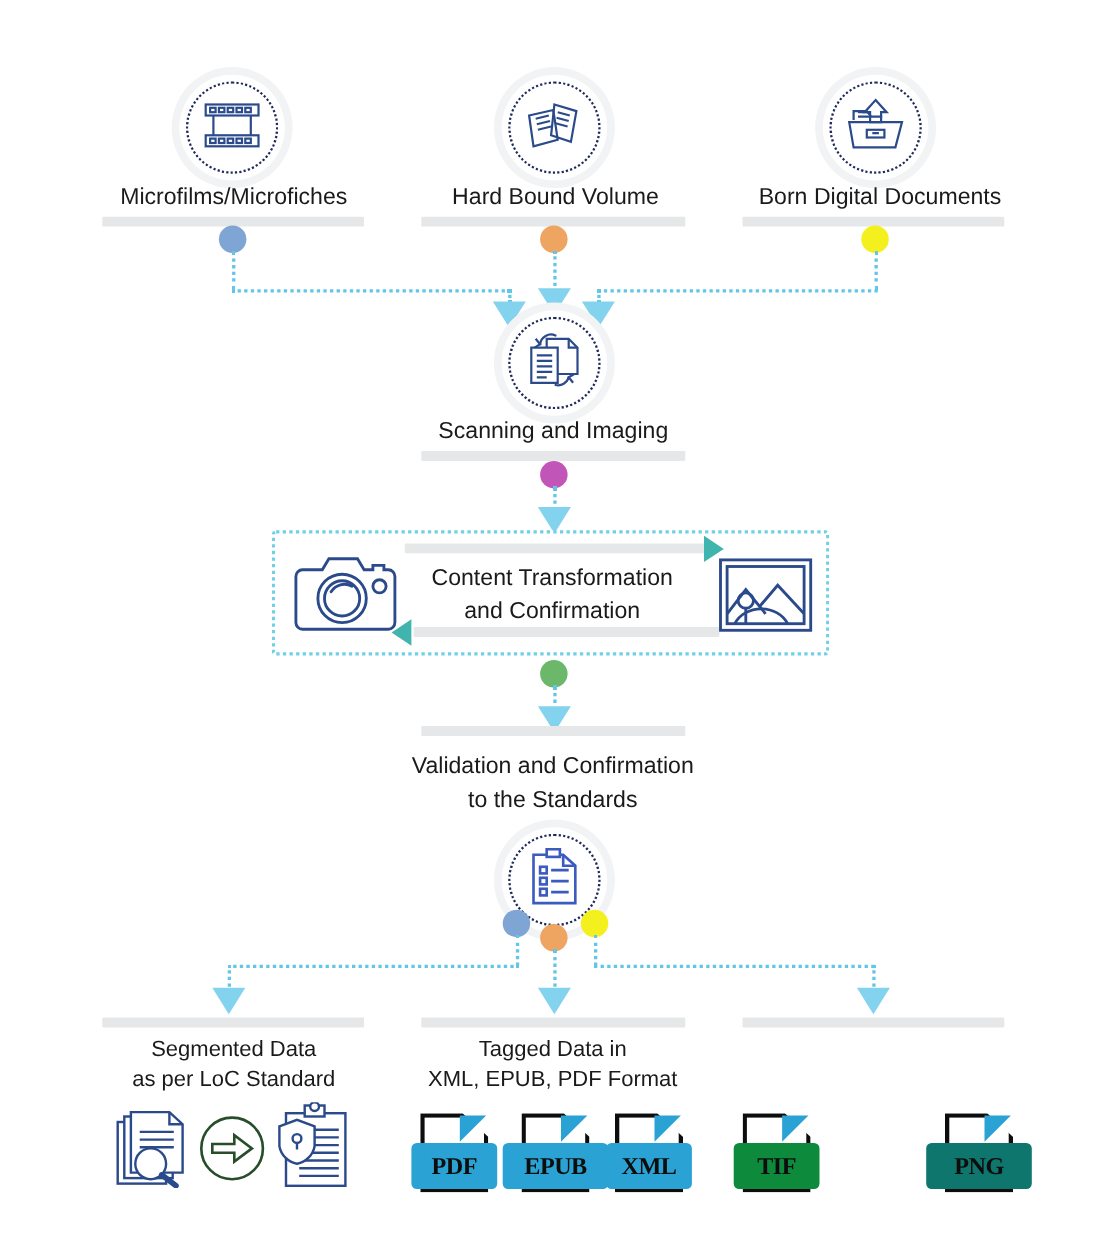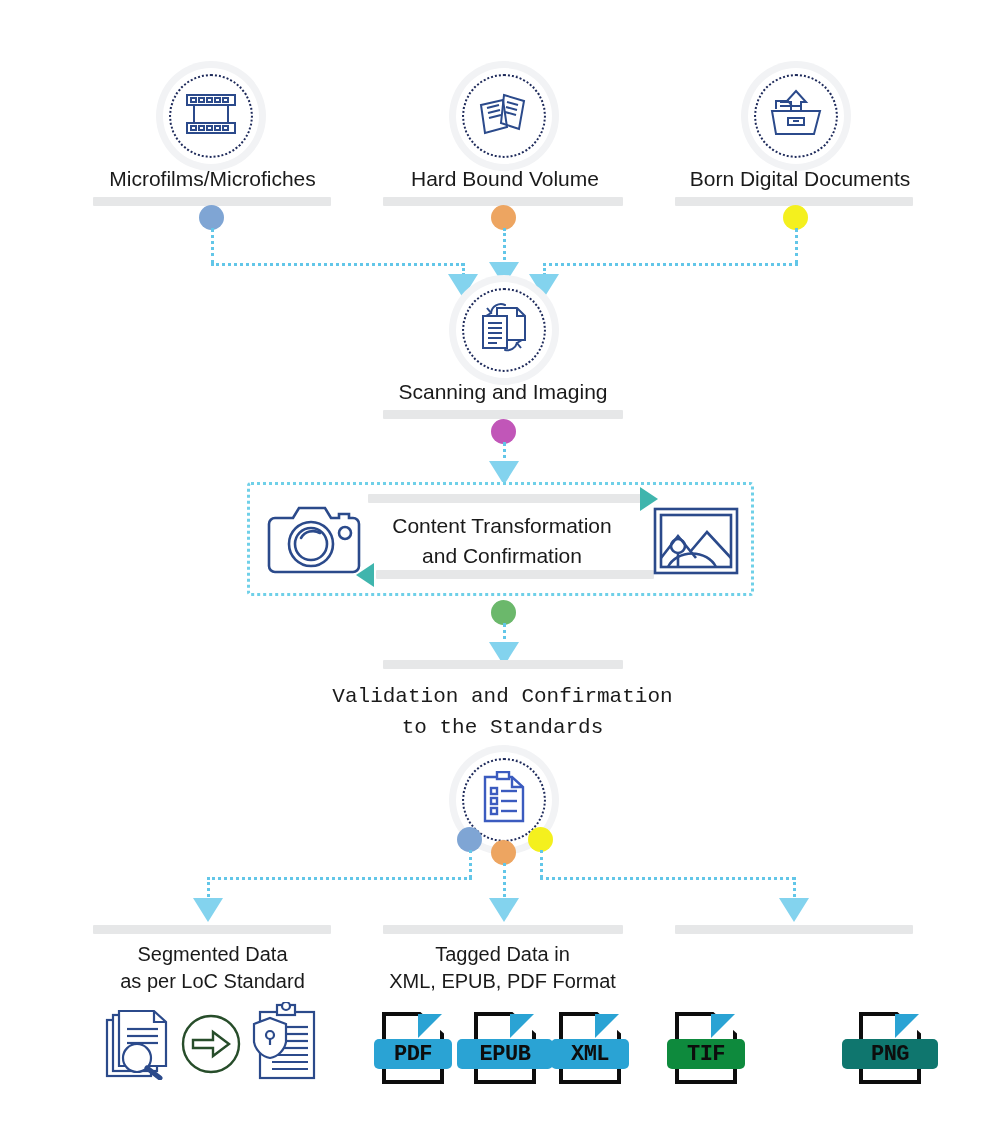--- a/index.html
+++ b/index.html
@@ -125,26 +125,26 @@
   }
   .filechip .fold {
     position: absolute;
     left: 44px; top: 2px;
     width: 0; height: 0;
     border-left: 24px solid #2aa3d4;
     border-bottom: 24px solid transparent;
   }
   .filechip .banner {
     position: absolute; left: 0; top: 27px;
-    width: 78px; height: 30px;
+    width: 78px; height: 42px;
     border-radius: 5px;
     display: flex; align-items: center; justify-content: center;
     font-size: 22px; font-weight: bold; letter-spacing: -0.5px;
     color: #0d0d0d;
-    font-family: Liberation Mono, monospace;
+    font-family: Liberation Serif, serif;
   }
   .filechip.wide { width: 96px; }
   .filechip.wide .banner { width: 96px; }
 </style>
 </head>
 <body>
 
 <div class="stage">
 
   <div class="badge" style="left:163px; top:68px;">
@@ -278,21 +278,21 @@
       <path d="M26 47 L26 61"></path>
       <path d="M16 61 A26 22 0 0 1 64 61"></path>
     </svg>
   </span>
 
   <div class="dot" style="left:491px; top:600px; background:#6bb86b;"></div>
   <div class="vline" style="left:503px; top:623px; height:24px;"></div>
   <div class="tri-down" style="left:489px; top:642px;"></div>
 
   <div class="bar" style="left:383px; top:660px; width:240px;"></div>
-  <div class="node-label" style="left:330px; top:681px; width:345px; line-height:31px;font-family:Liberation Mono, monospace;">Validation and Confirmation
+  <div class="node-label" style="left:330px; top:681px; width:345px; line-height:31px;">Validation and Confirmation
 to the Standards</div>
 
   <div class="badge" style="left:456px; top:752px;">
     <span>
       <svg width="48" height="54" viewBox="0 0 48 54" fill="none" stroke="#3b5bbf" stroke-width="2.4">
         <path d="M5 6 L32 6 L43 16 L43 50 L5 50 Z"></path>
         <path d="M32 6 L32 16 L43 16"></path>
         <rect x="17" y="1" width="12" height="7" fill="#fff"></rect>
         <rect x="11" y="17" width="6" height="6"></rect>
         <rect x="11" y="27" width="6" height="6"></rect>

